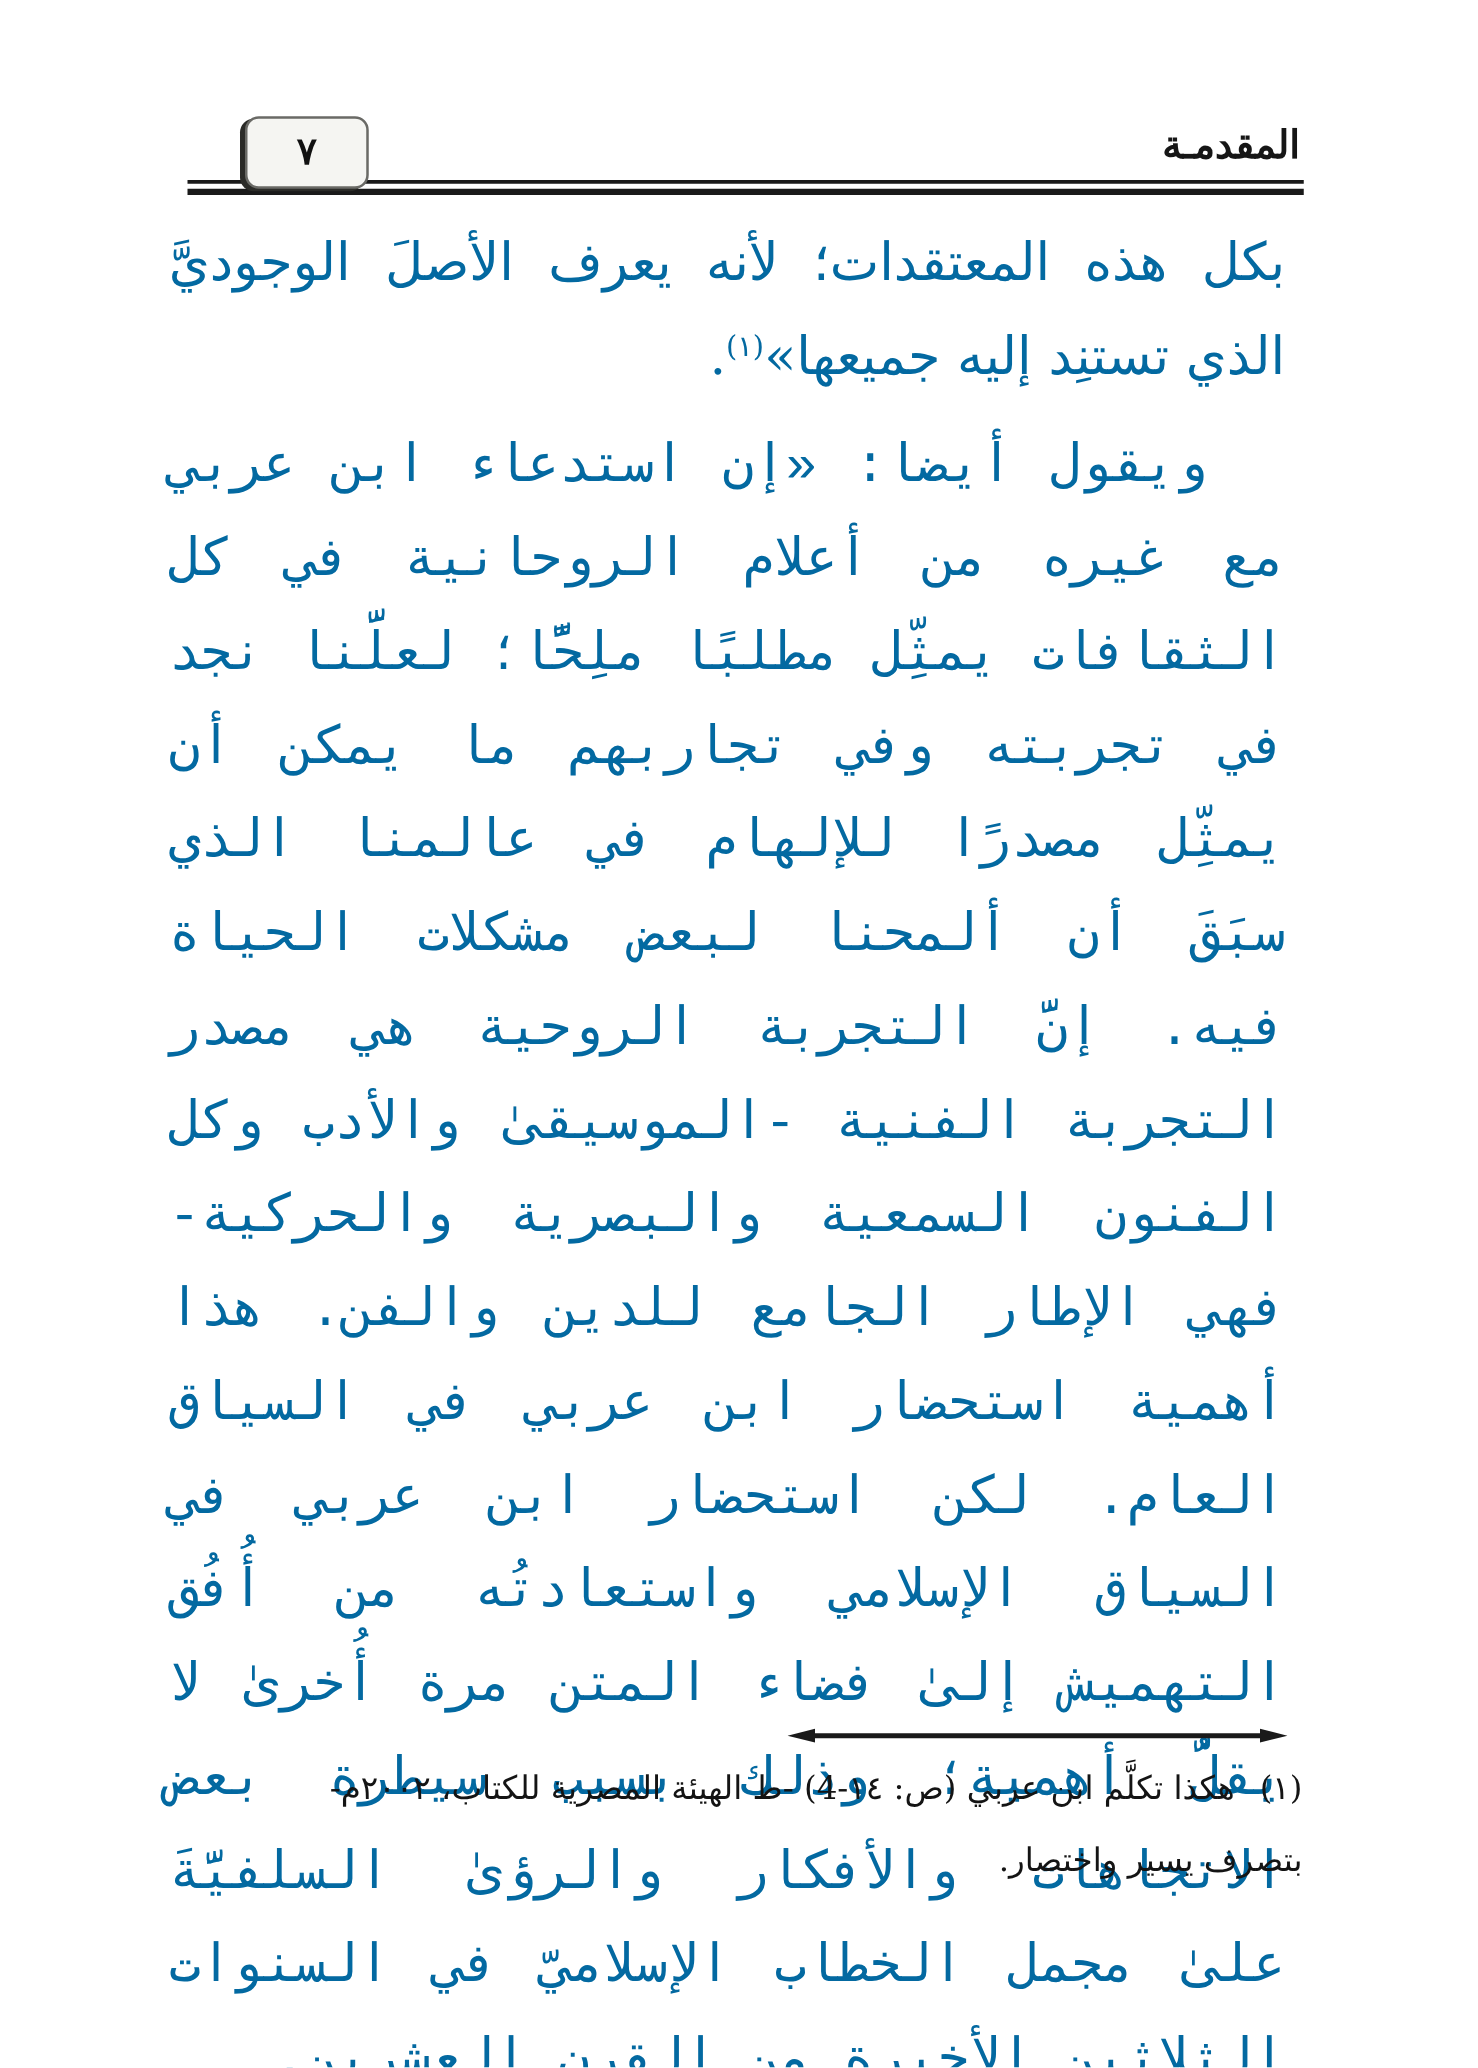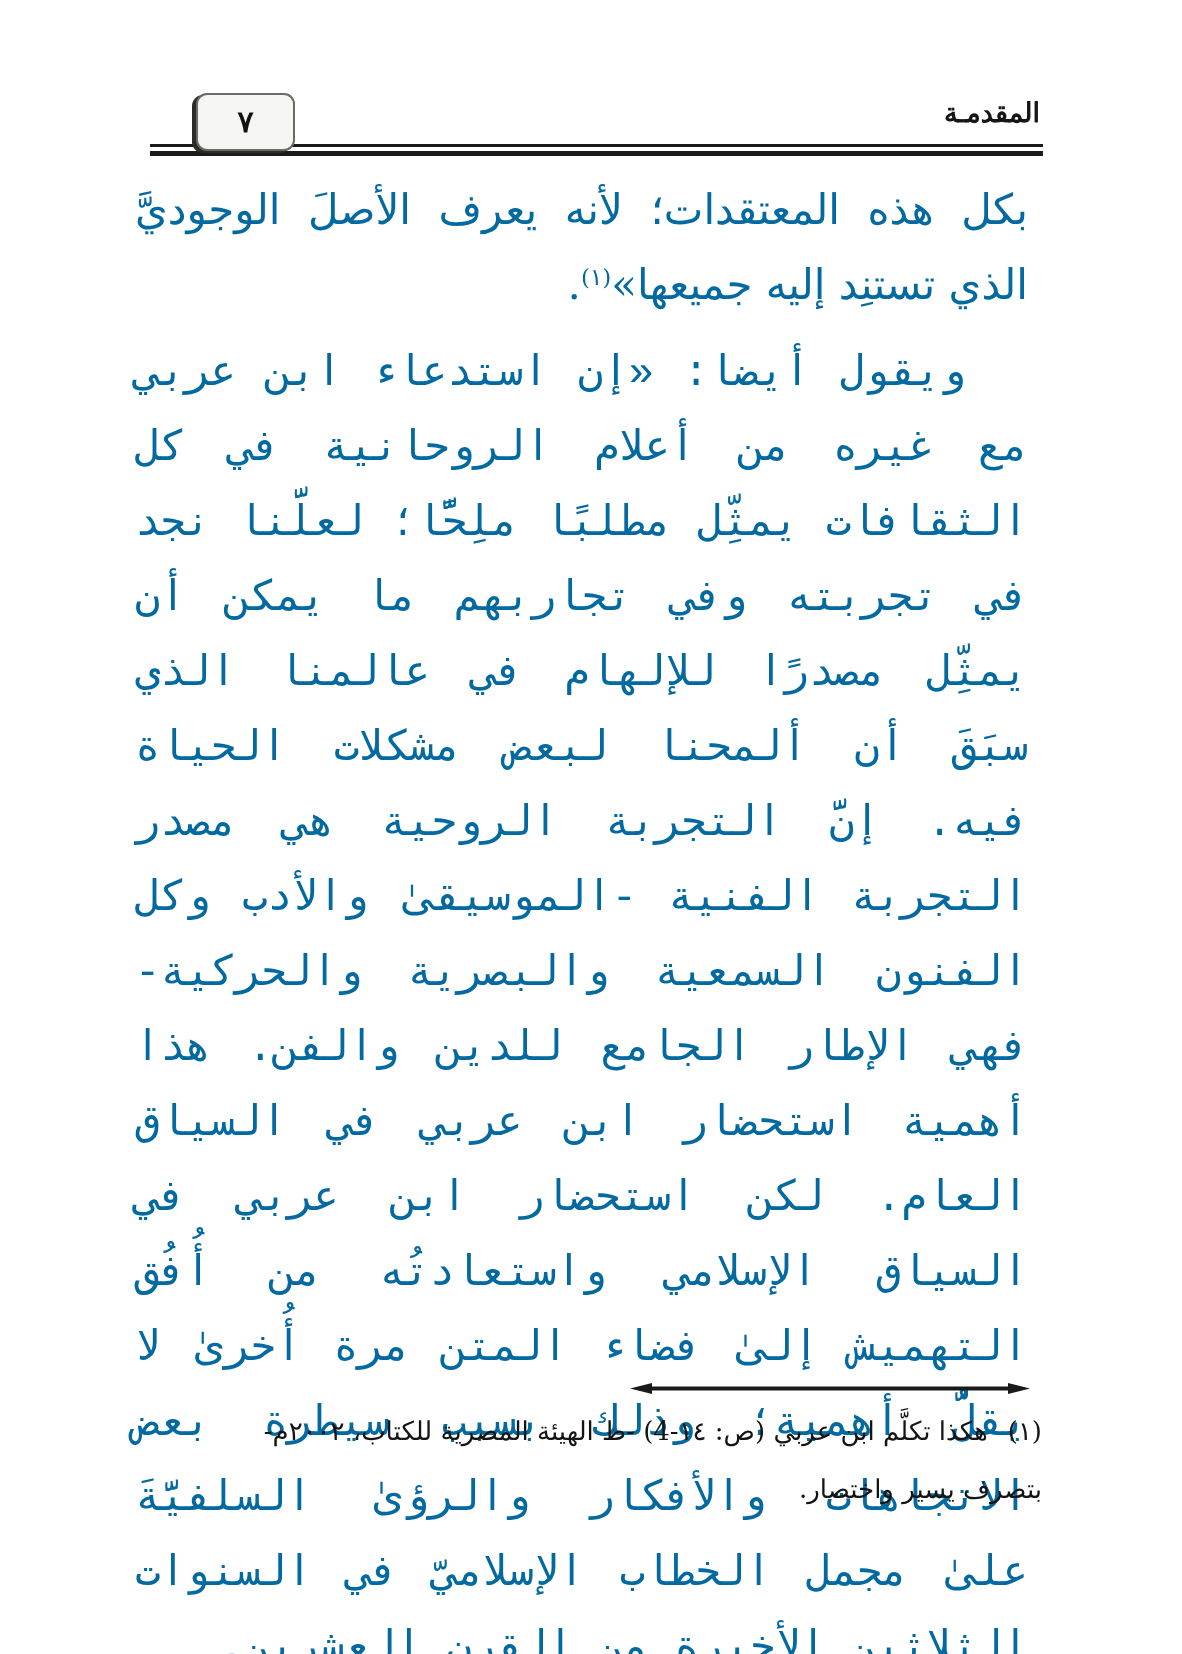--- a/index.html
+++ b/index.html
@@ -25,21 +25,21 @@
     z-index: 3;
     display: flex; align-items: center; justify-content: center;
   }
   .page-num {
     font-size: 30px; font-weight: bold; color: #111;
     line-height: 1;
   }
   .section-title {
     position: absolute;
     right: 142px; top: 97px;
-    font-size: 27px; font-weight: bold;
+    font-size: 31px; font-weight: bold;
     color: #161616;
     direction: rtl;
     z-index: 2;
   }
   .header-rule { position: absolute; left: 150px; right: 139px; background: #1a1a1a; z-index: 1; }
   .header-rule.thin  { top: 144px; height: 3px; }
   .header-rule.thick { top: 151px; height: 5px; }
 
   
   .body-text {

